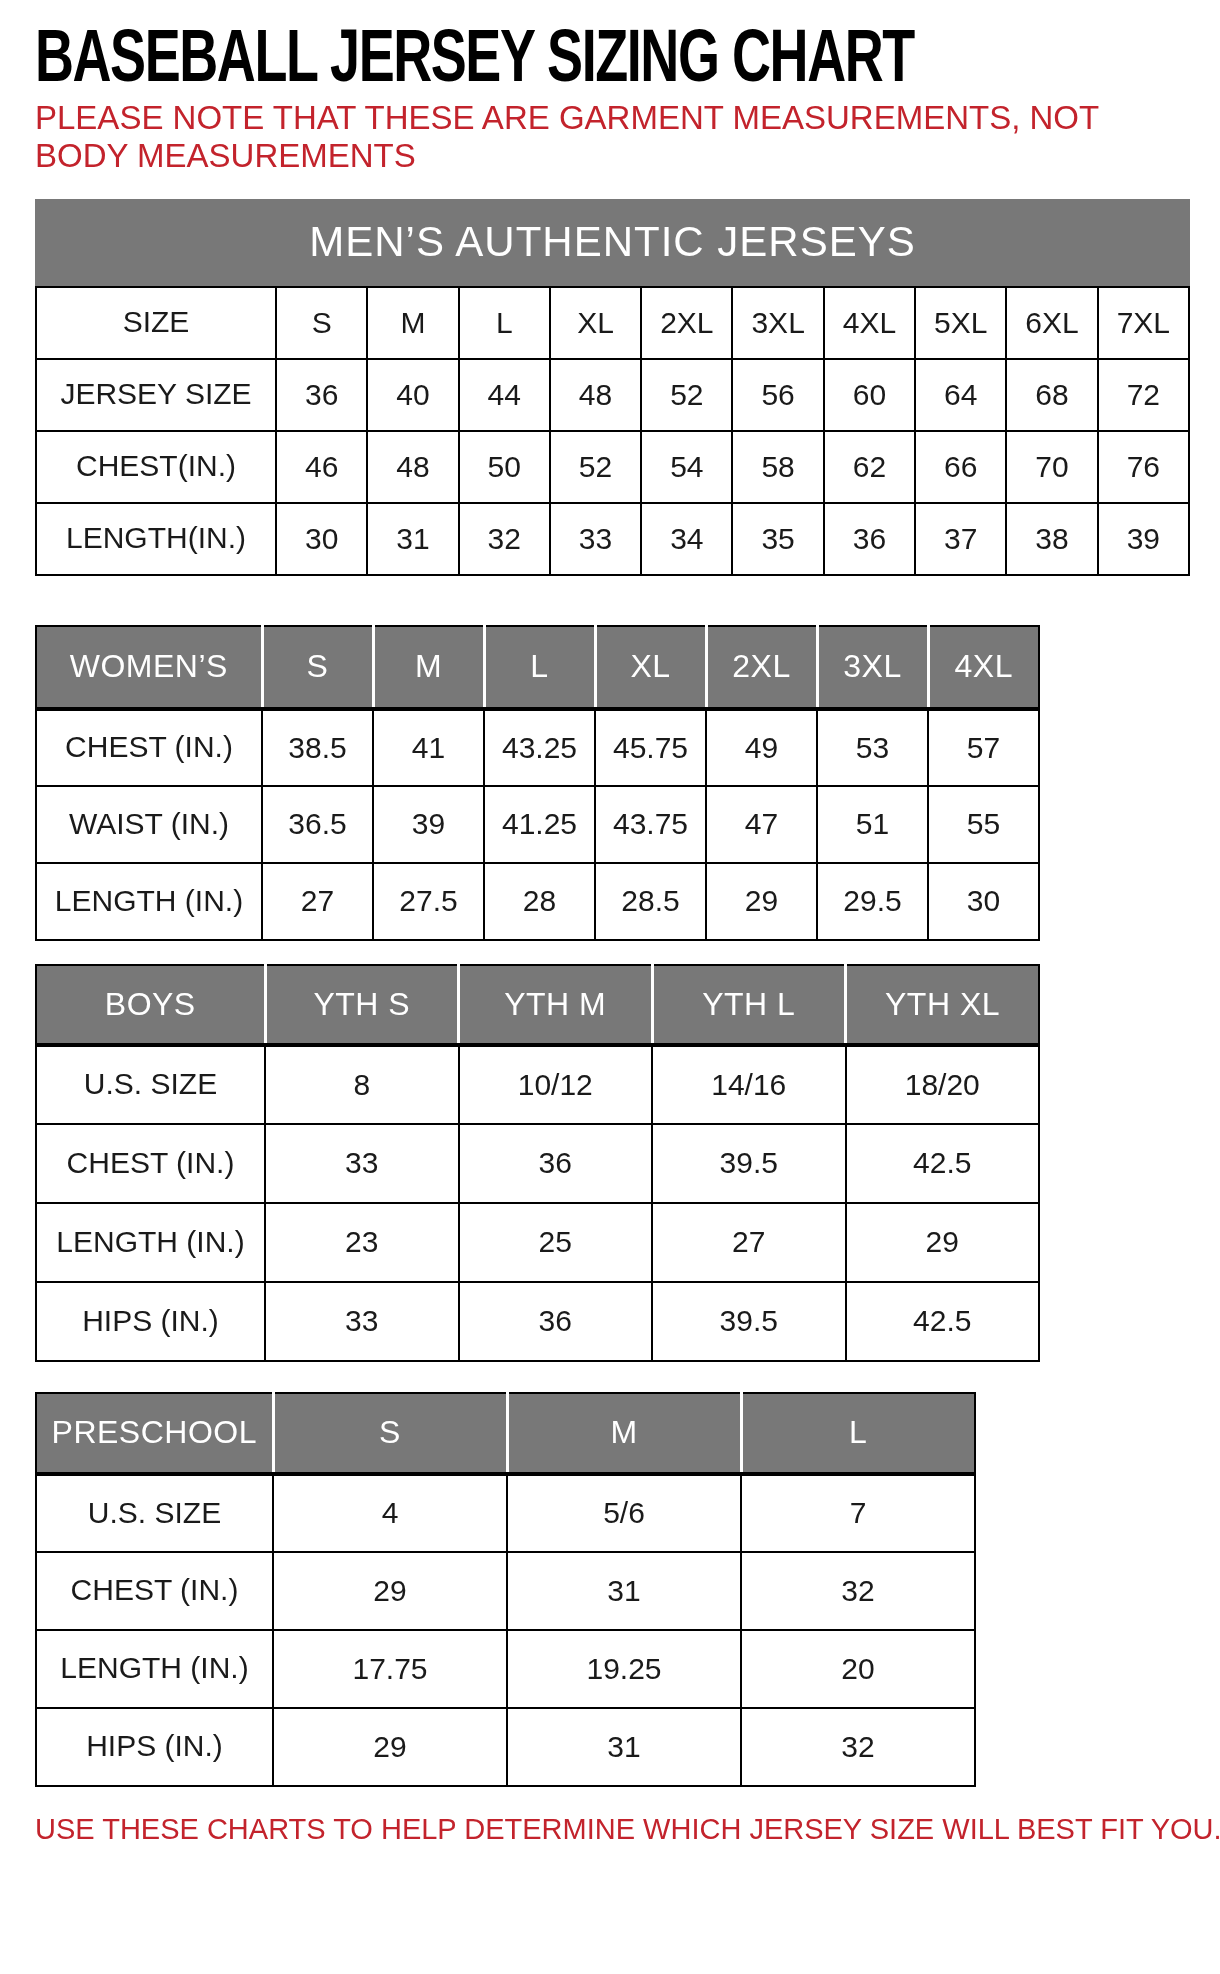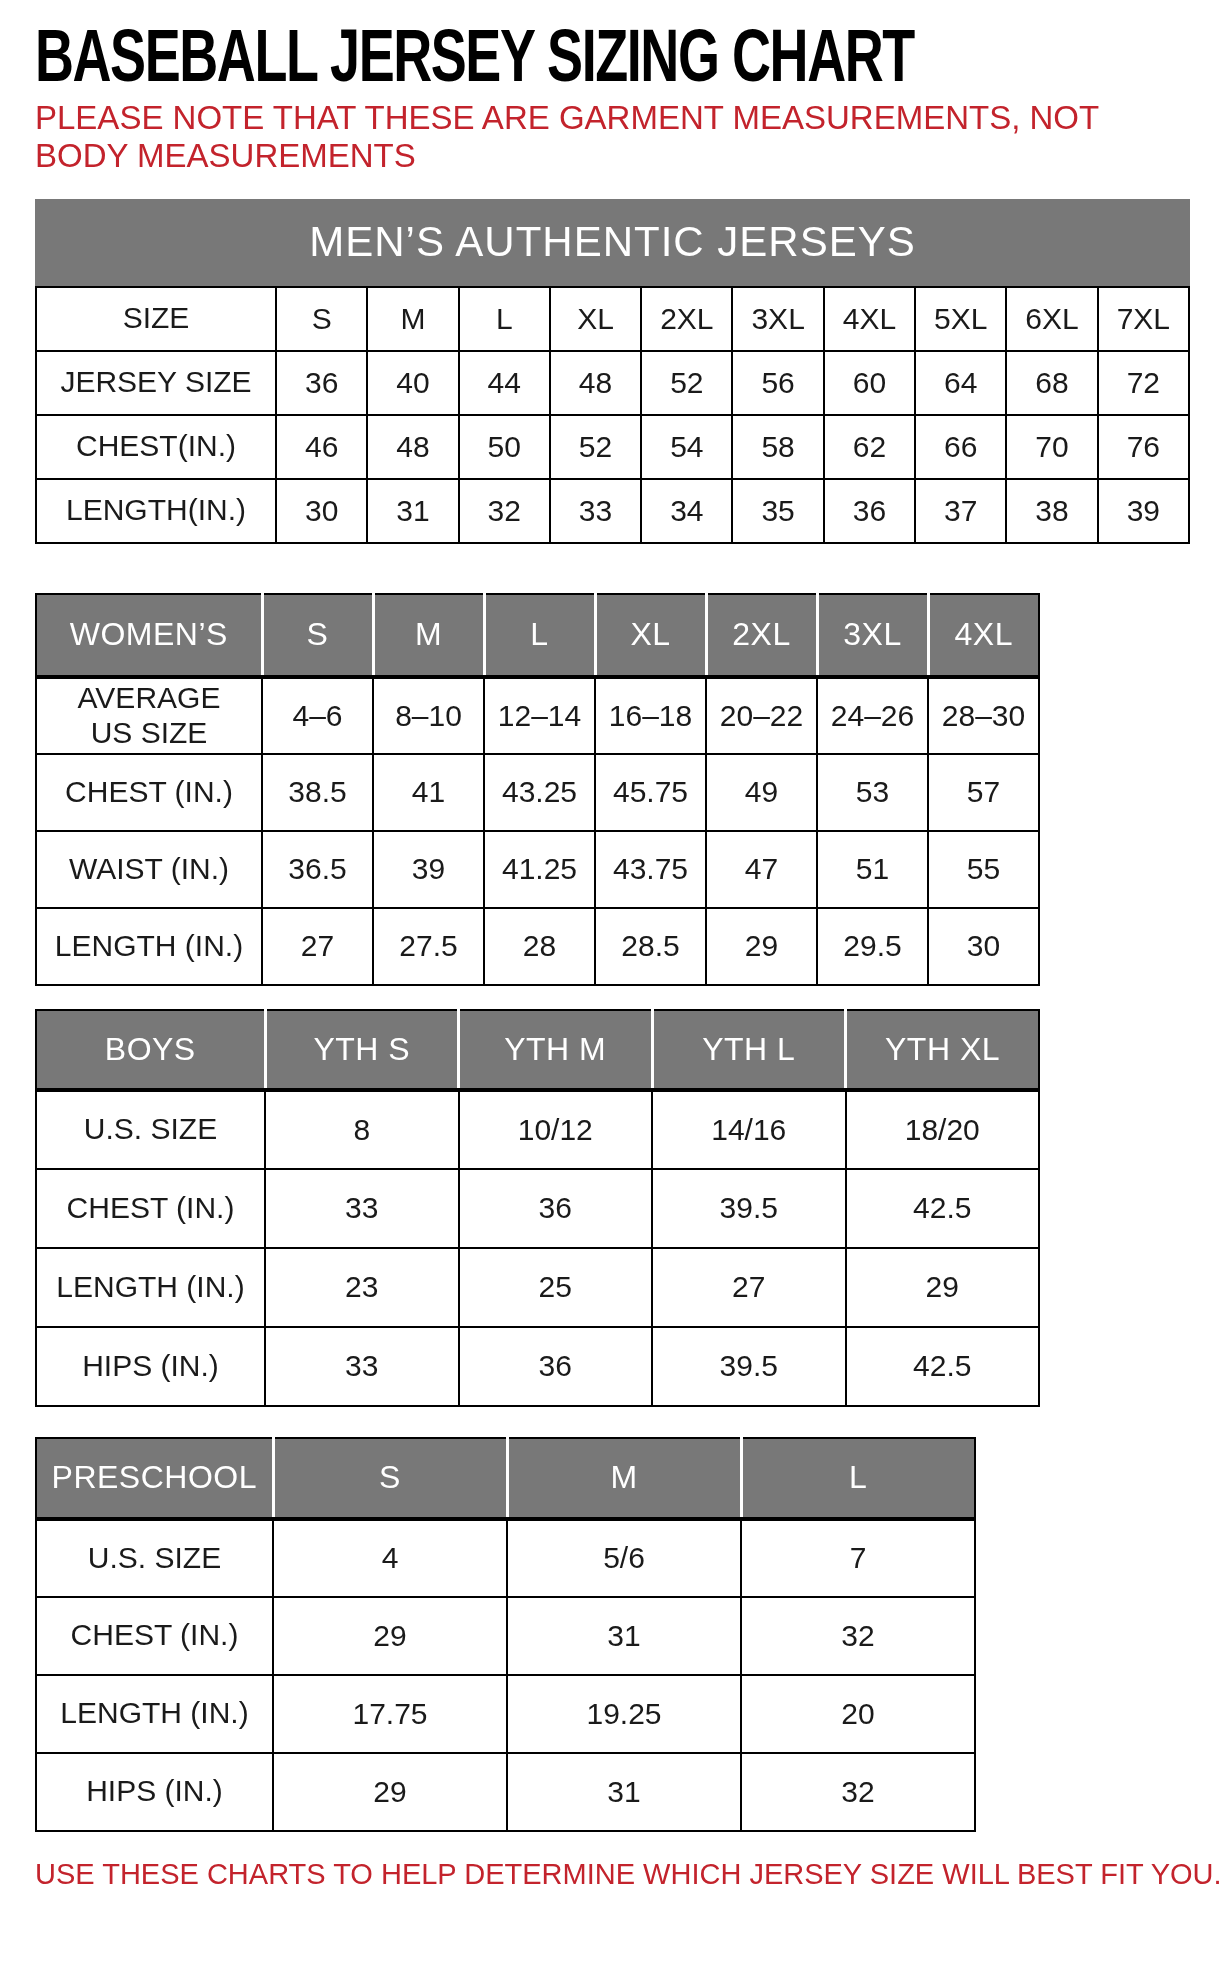--- a/index.html
+++ b/index.html
@@ -47,21 +47,21 @@
   .banner {
     margin-top:23px;
     width:1155px; height:87px;
     background:var(--header-gray);
     color:#fff;
     font-size:42px;
     display:flex; align-items:center; justify-content:center;
     letter-spacing:1px;
   }
   .mens { width:1155px; }
-  .mens tr { height:64px; }
+  .mens tr { height:72px; }
 
   
   .hdr th {
     background:var(--header-gray);
     color:#fff;
     font-size:32px;
     font-weight:400;
     border-top:2px solid #000;
     border-bottom:4px solid #000;
     border-left:3px solid #fff;
@@ -187,31 +187,20 @@
         <th>M</th>
         <th>L</th>
         <th>XL</th>
         <th>2XL</th>
         <th>3XL</th>
         <th>4XL</th>
       </tr>
     </thead>
     <tbody>
       <tr>
-        <td class="lbl">AVERAGE
-US SIZE</td>
-        <td>4–6</td>
-        <td>8–10</td>
-        <td>12–14</td>
-        <td>16–18</td>
-        <td>20–22</td>
-        <td>24–26</td>
-        <td>28–30</td>
-      </tr>
-      <tr>
         <td class="lbl">CHEST (IN.)</td>
         <td>38.5</td>
         <td>41</td>
         <td>43.25</td>
         <td>45.75</td>
         <td>49</td>
         <td>53</td>
         <td>57</td>
       </tr>
       <tr>

